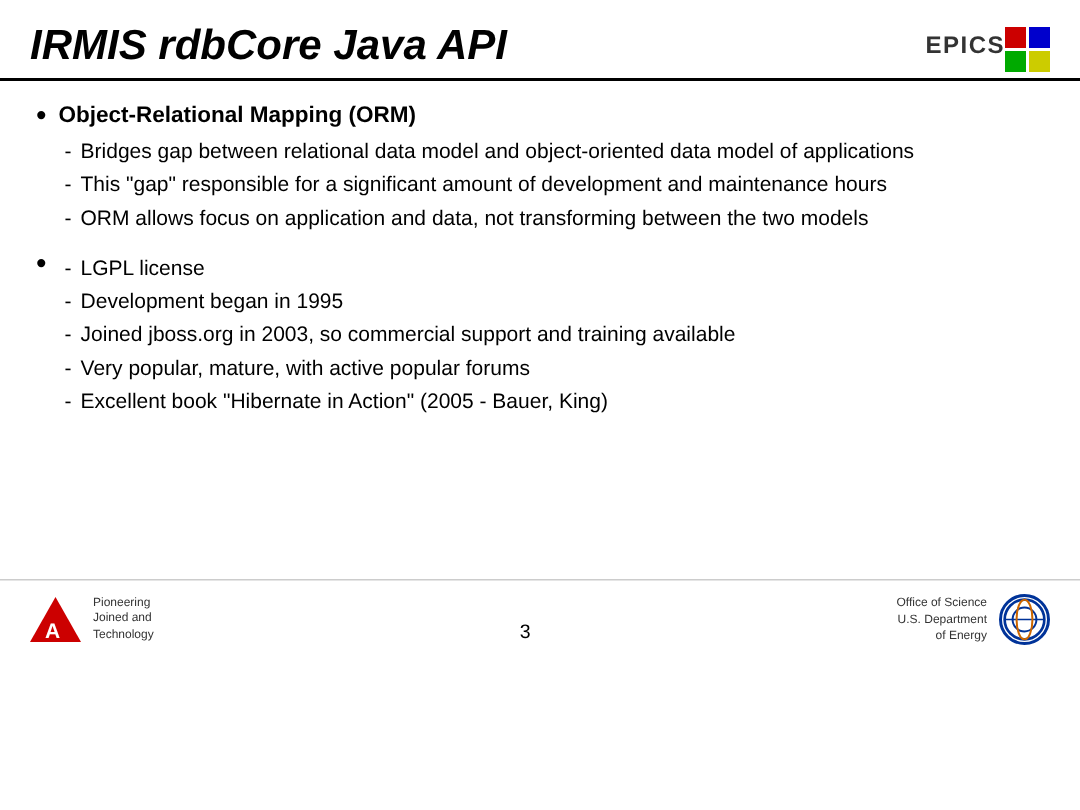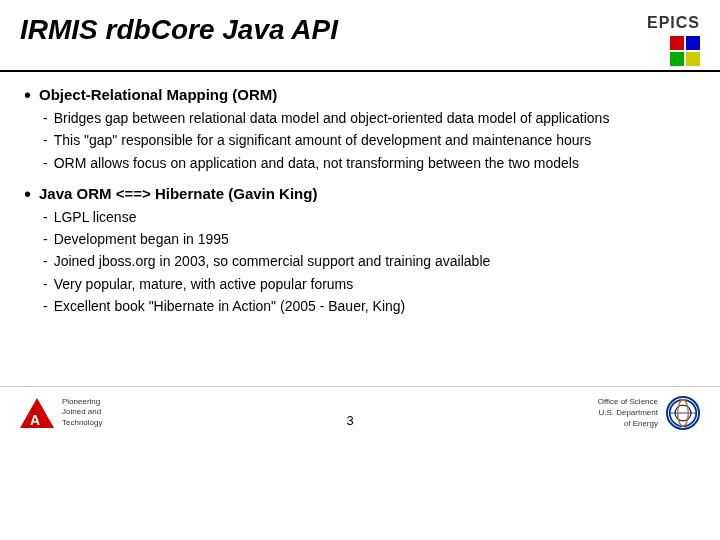--- a/index.html
+++ b/index.html
@@ -35,22 +35,22 @@
       font-size: 28px;
       font-style: italic;
       font-weight: bold;
       color: #000000;
       flex: 1;
     }
 
     
     .epics-logo {
       display: flex;
-      flex-direction: column;
-      align-items: flex-end;
+      flex-direction: row;
+      align-items: center;
       margin-left: 10px;
     }
 
     .epics-text {
       font-size: 16px;
       font-weight: bold;
       color: #333;
       letter-spacing: 1px;
     }
 
@@ -250,21 +250,20 @@
               <span class="sub-dash">-</span>
               <span class="sub-text">ORM allows focus on application and data, not transforming between the two models</span>
             </li>
           </ul>
         </div>
       </li>
 
       <li>
         <span class="bullet-dot">•</span>
         <div class="bullet-content">
-          <span class="bullet-title">Java ORM &lt;==&gt; <strong>Hibernate (Gavin King)</strong></span>
           <ul class="sub-list">
             <li>
               <span class="sub-dash">-</span>
               <span class="sub-text">LGPL license</span>
             </li>
             <li>
               <span class="sub-dash">-</span>
               <span class="sub-text">Development began in 1995</span>
             </li>
             <li>

